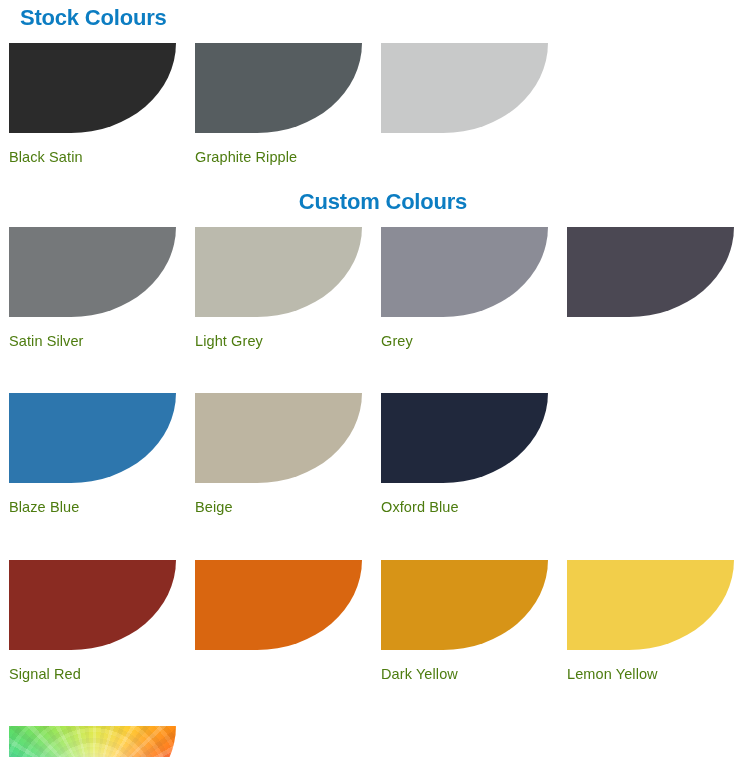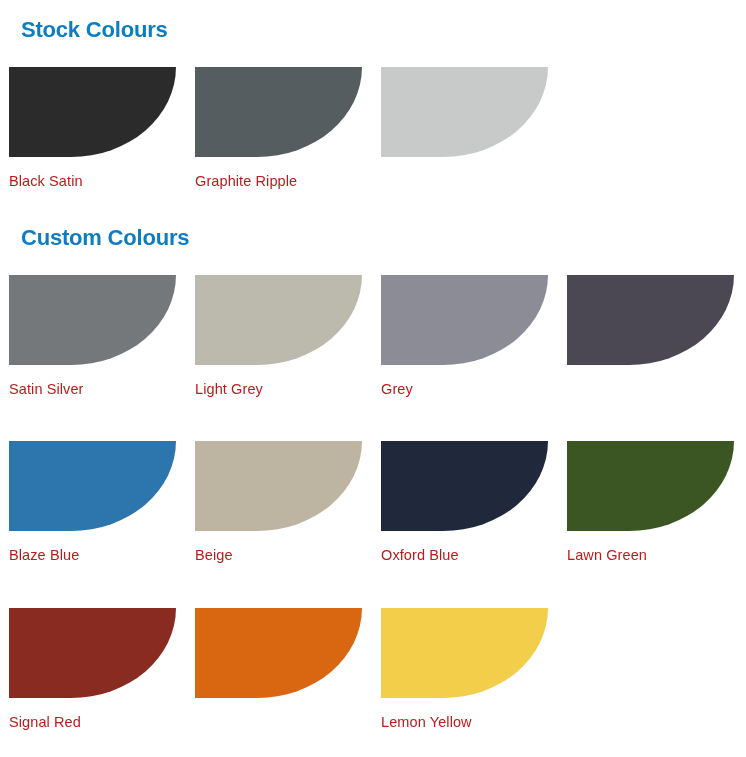--- a/index.html
+++ b/index.html
@@ -22,35 +22,36 @@
     height: 757px;
     padding: 0;
     box-sizing: border-box;
   }
 
   .section {
     padding: 0 0 0 0;
   }
 
   .section-heading {
-    margin: 12px;
-    padding: 0 0 0 9px;
+    margin: 0;
+    padding: 0 0 0 20px;
     color: #0c7dc2;
     font-size: 22px;
     font-weight: bold;
     letter-spacing: -0.2px;
     line-height: 1;
   }
 
   #stock-section .section-heading {
     padding-top: 7px;
   }
 
   #custom-section .section-heading {
     padding-top: 0px;
+    text-align: center;
   }
 
   .swatch-grid {
     display: flex;
     flex-wrap: wrap;
     margin: 0;
     padding: 0;
     list-style: none;
   }
 
@@ -63,21 +64,21 @@
   .swatch-chip {
     width: 167px;
     height: 90px;
     border-radius: 0 0 105px 0 / 0 0 90px 0;
     display: block;
   }
 
   .swatch-label {
     display: block;
     font-size: 14.5px;
-    color: #b91c1c;
+    color: #4d7c0f;
     line-height: 1;
     padding-top: 17px;
     letter-spacing: 0.1px;
   }
 
   
   .row-gap {
     height: 45px;
     width: 100%;
   }
@@ -203,31 +204,31 @@
           <span class="swatch-label">Blaze Blue</span>
         </li>
         <li class="swatch-cell">
           <span class="swatch-chip" style="background: rgb(189, 181, 161);"></span>
           <span class="swatch-label">Beige</span>
         </li>
         <li class="swatch-cell">
           <span class="swatch-chip" style="background: rgb(32, 40, 60);"></span>
           <span class="swatch-label">Oxford Blue</span>
         </li>
-        <li class="swatch-cell">
-          <span class="swatch-chip" style="background: rgb(59, 86, 34);"></span>
-          <span class="swatch-label">Lawn Green</span>
-        </li>
         <li class="row-gap"></li>
         <li class="swatch-cell">
           <span class="swatch-chip" style="background: rgb(138, 43, 34);"></span>
           <span class="swatch-label">Signal Red</span>
         </li>
         <li class="swatch-cell">
           <span class="swatch-chip" style="background: rgb(217, 102, 16);"></span>
+        </li>
+        <li class="swatch-cell">
+          <span class="swatch-chip" style="background: rgb(215, 148, 23);"></span>
+          <span class="swatch-label">Dark Yellow</span>
         </li>
         <li class="swatch-cell">
           <span class="swatch-chip" style="background: rgb(242, 206, 74);"></span>
           <span class="swatch-label">Lemon Yellow</span>
         </li>
         <li class="row-gap"></li>
         <li class="swatch-cell">
           <span class="swatch-chip wheel-chip">
             <span class="wheel-cone"></span>
             <span class="wheel-spokes"></span>

